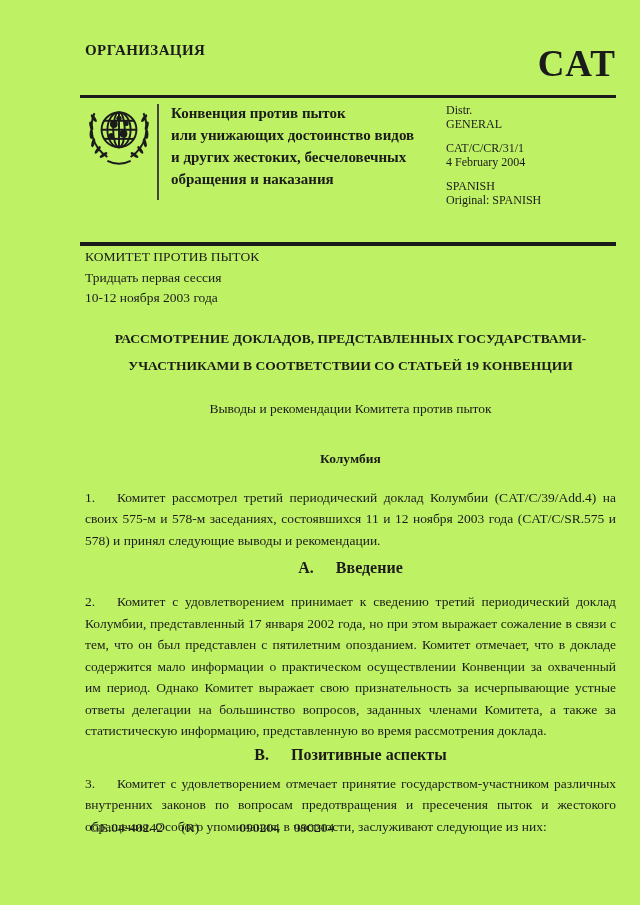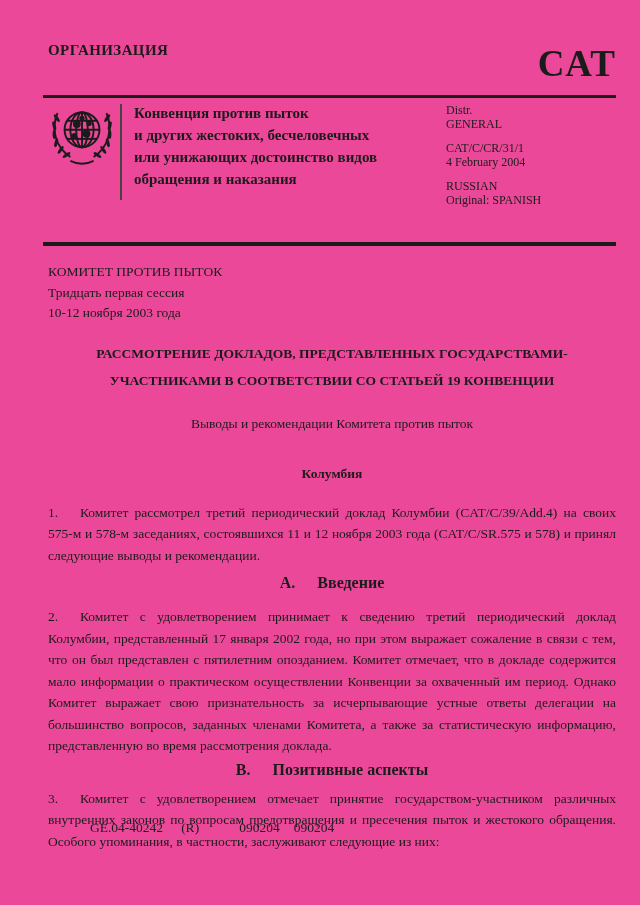--- a/index.html
+++ b/index.html
@@ -1,24 +1,24 @@
 <!DOCTYPE html>
 <html lang="ru"><head>
 <meta charset="utf-8">
 <style>
   html,body { margin:0; padding:0; background:#ffffff; }
   .page {
     position: relative;
     width: 640px; height: 905px;
     margin: 0 auto;
-    background: #ec4899;
+    background: #bef264;
     color: #1b1b1b;
     font-family: "Liberation Serif", "DejaVu Serif", serif;
     box-sizing: border-box;
-    padding: 40px 24px 0 48px;
+    padding: 40px 24px 0 85px;
     overflow: hidden;
   }
 
   
   .masthead { display:flex; justify-content:space-between; align-items:flex-start; height:50px; }
   .org { font-weight:bold; font-size:15px; line-height:20px; letter-spacing:.4px; }
   .cat-symbol { font-weight:bold; font-size:37px; line-height:40px; letter-spacing:1px; margin-top:4px; }
 
   .rule { height:3px; background:#1b1b1b; margin-left:-5px; }
   .rule2 { height:4px; margin-top:24px; }
@@ -26,21 +26,21 @@
 
   
   .head-mid { display:flex; margin-top:4px; min-height:100px; }
   .emblem { width:72px; flex:0 0 72px; padding-top:2px; }
   .vline { width:2px; background:#444; height:96px; margin-top:2px; }
   .conv-title { flex:1; padding-left:12px; font-weight:bold; font-size:15px; line-height:22px; }
   .distr { flex:0 0 170px; font-size:12px; line-height:13.5px; padding-top:2px; }
   .distr .grp { margin-bottom:11px; }
 
   
-  .session { margin-top:16px; font-size:13.5px; line-height:20.5px; }
+  .session { margin-top:1px; font-size:13.5px; line-height:20.5px; }
 
   
   .doc-title {
     margin:16px auto 8px; max-width:508px;
     font-weight:bold; font-size:13.5px; line-height:27px; text-align:center;
   }
   .subtitle { margin-top:22px; font-size:13.5px; text-align:center; }
   .country  { margin-top:34px; font-weight:bold; font-size:13.5px; text-align:center; }
 
   
@@ -111,35 +111,35 @@
           <ellipse cx="95" cy="47" rx="2.5" ry="7"></ellipse>
           <ellipse cx="92" cy="60" rx="2.5" ry="7" transform="rotate(-15 92 60)"></ellipse>
           <ellipse cx="85" cy="71" rx="2.5" ry="7" transform="rotate(-35 85 71)"></ellipse>
           <ellipse cx="76" cy="79" rx="2.5" ry="7" transform="rotate(-55 76 79)"></ellipse>
         </g>
       </svg>
     </div>
     <div class="vline"></div>
     <div class="conv-title">
       <div>Конвенция против пыток</div>
+      <div>или унижающих достоинство видов</div>
       <div>и других жестоких, бесчеловечных</div>
-      <div>или унижающих достоинство видов</div>
       <div>обращения и наказания</div>
     </div>
     <div class="distr">
       <div class="grp">
         <div>Distr.</div>
         <div>GENERAL</div>
       </div>
       <div class="grp">
         <div>CAT/C/CR/31/1</div>
         <div>4 February 2004</div>
       </div>
       <div class="grp">
-        <div>RUSSIAN</div>
+        <div>SPANISH</div>
         <div>Original:  SPANISH</div>
       </div>
     </div>
   </section>
 
   <div class="rule rule2"></div>
 
   <section class="session">
     <div>КОМИТЕТ ПРОТИВ ПЫТОК</div>
     <div>Тридцать первая сессия</div>

